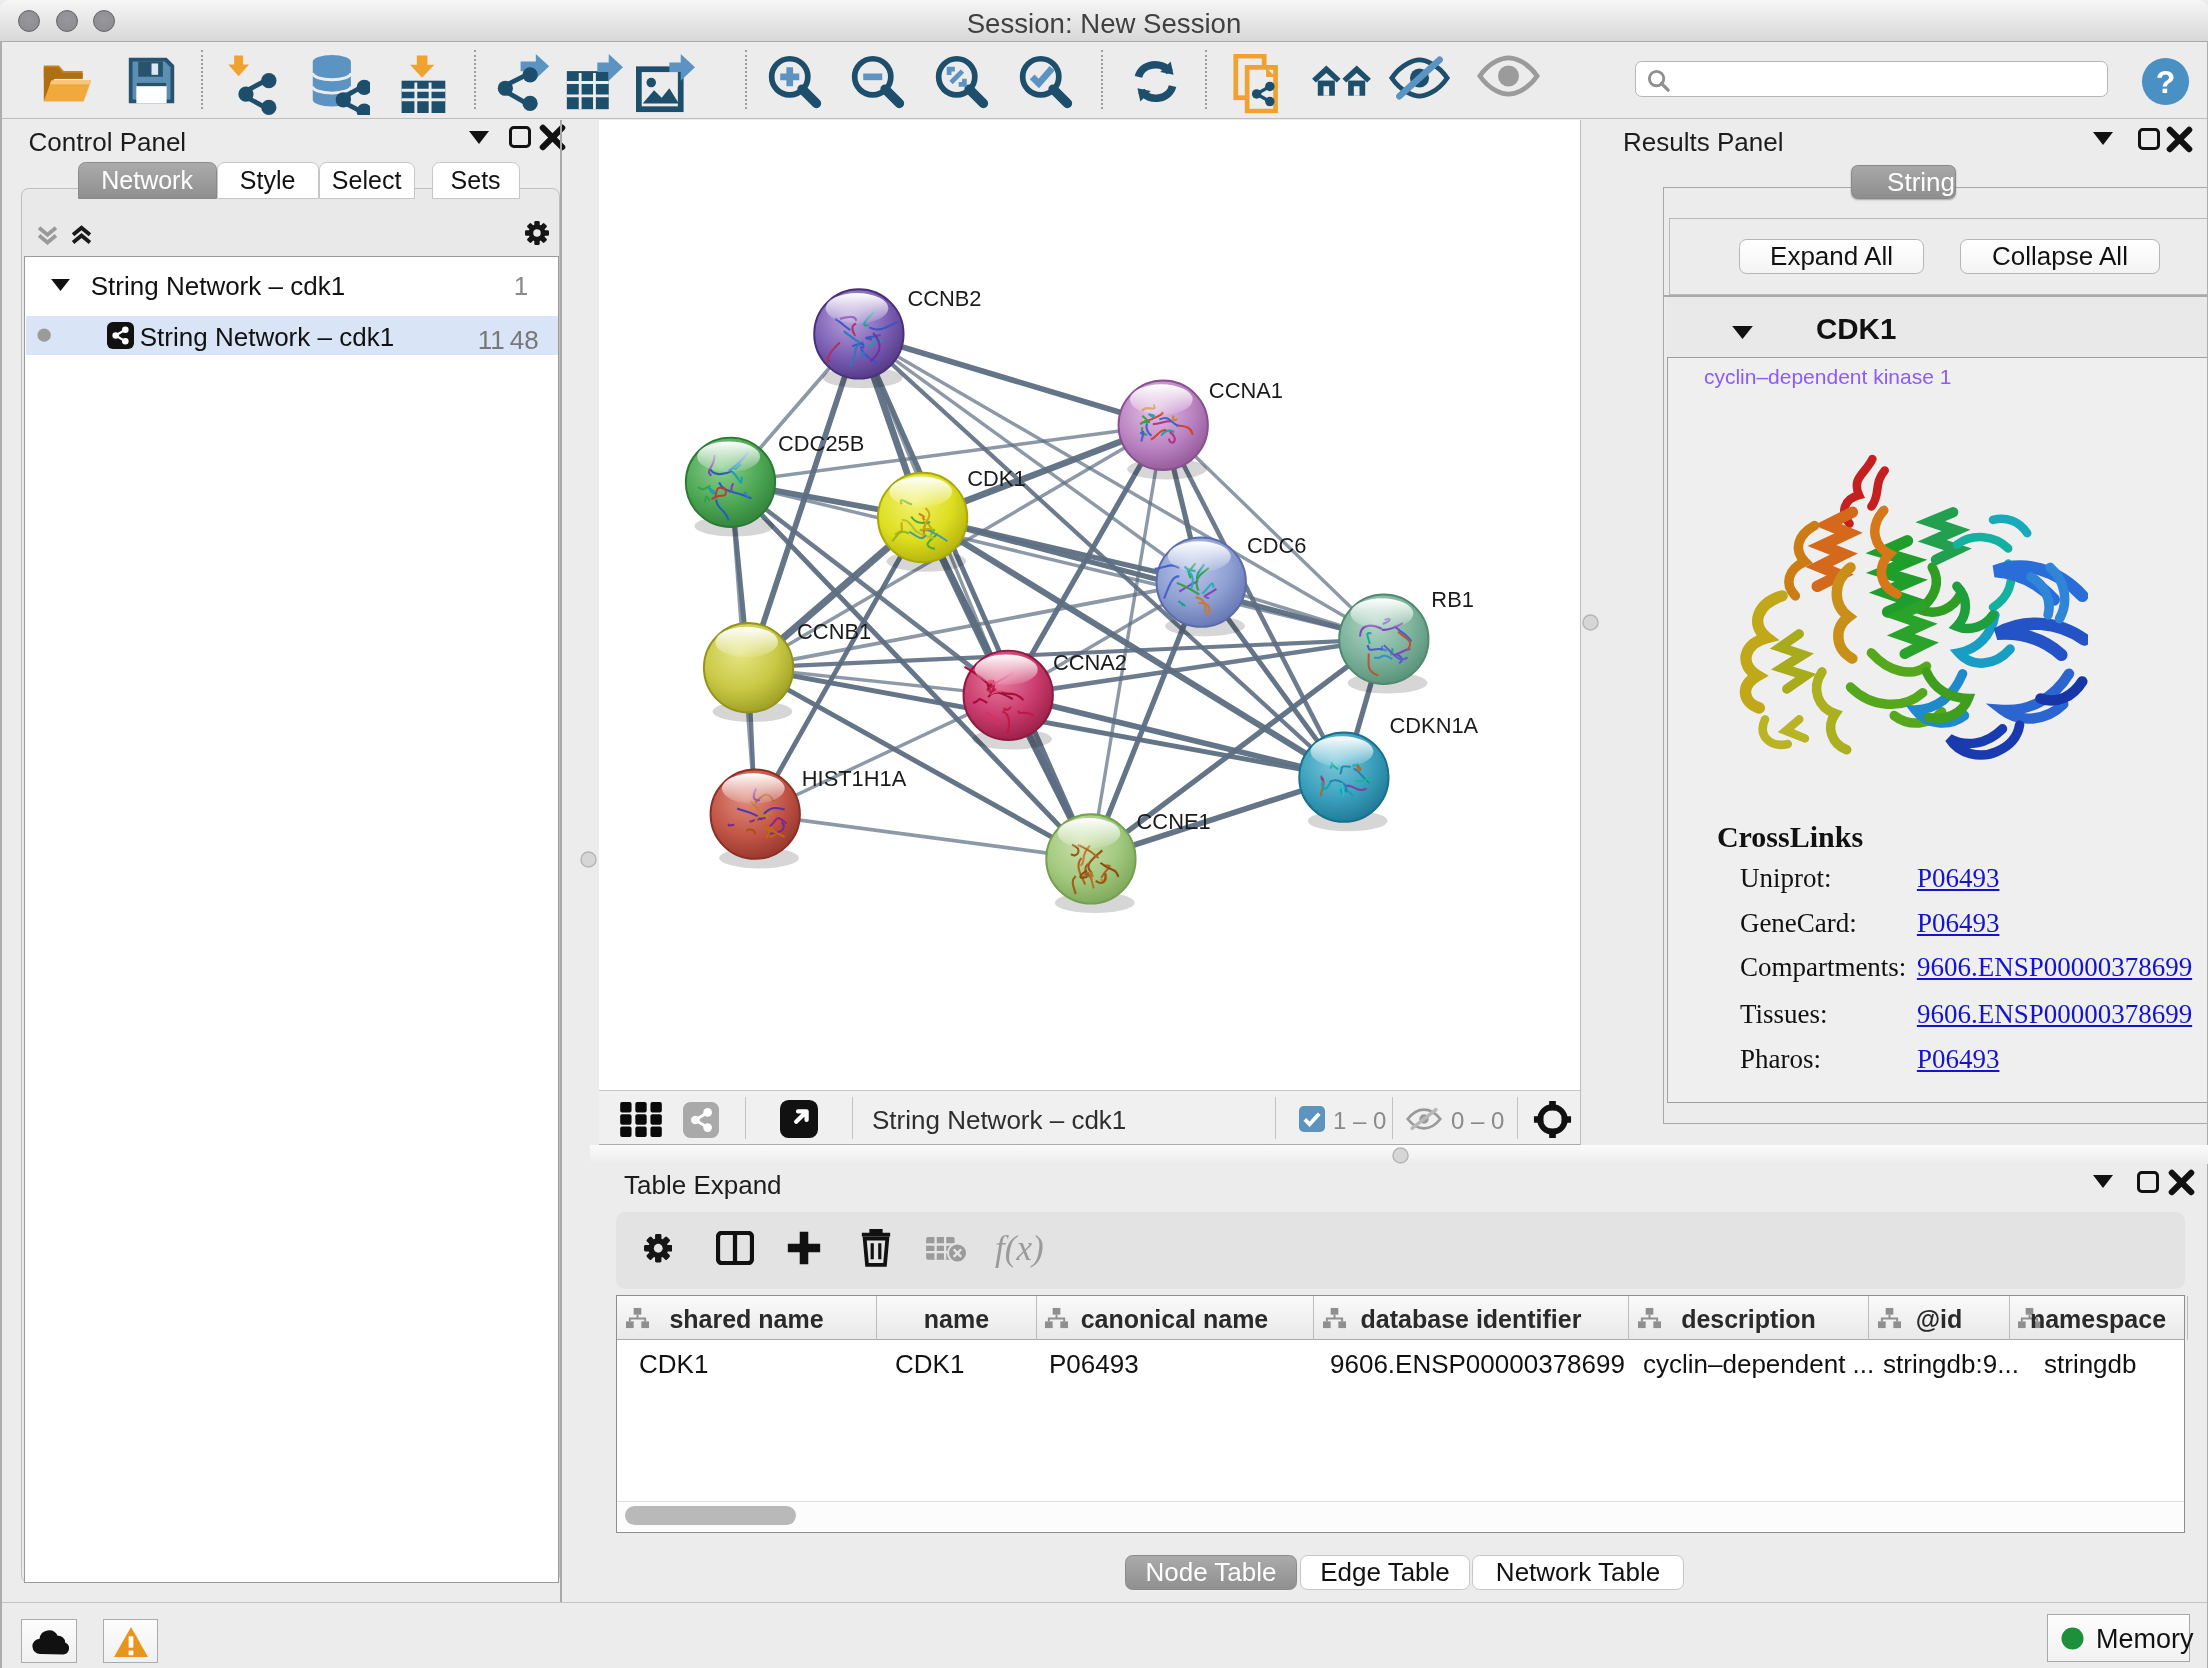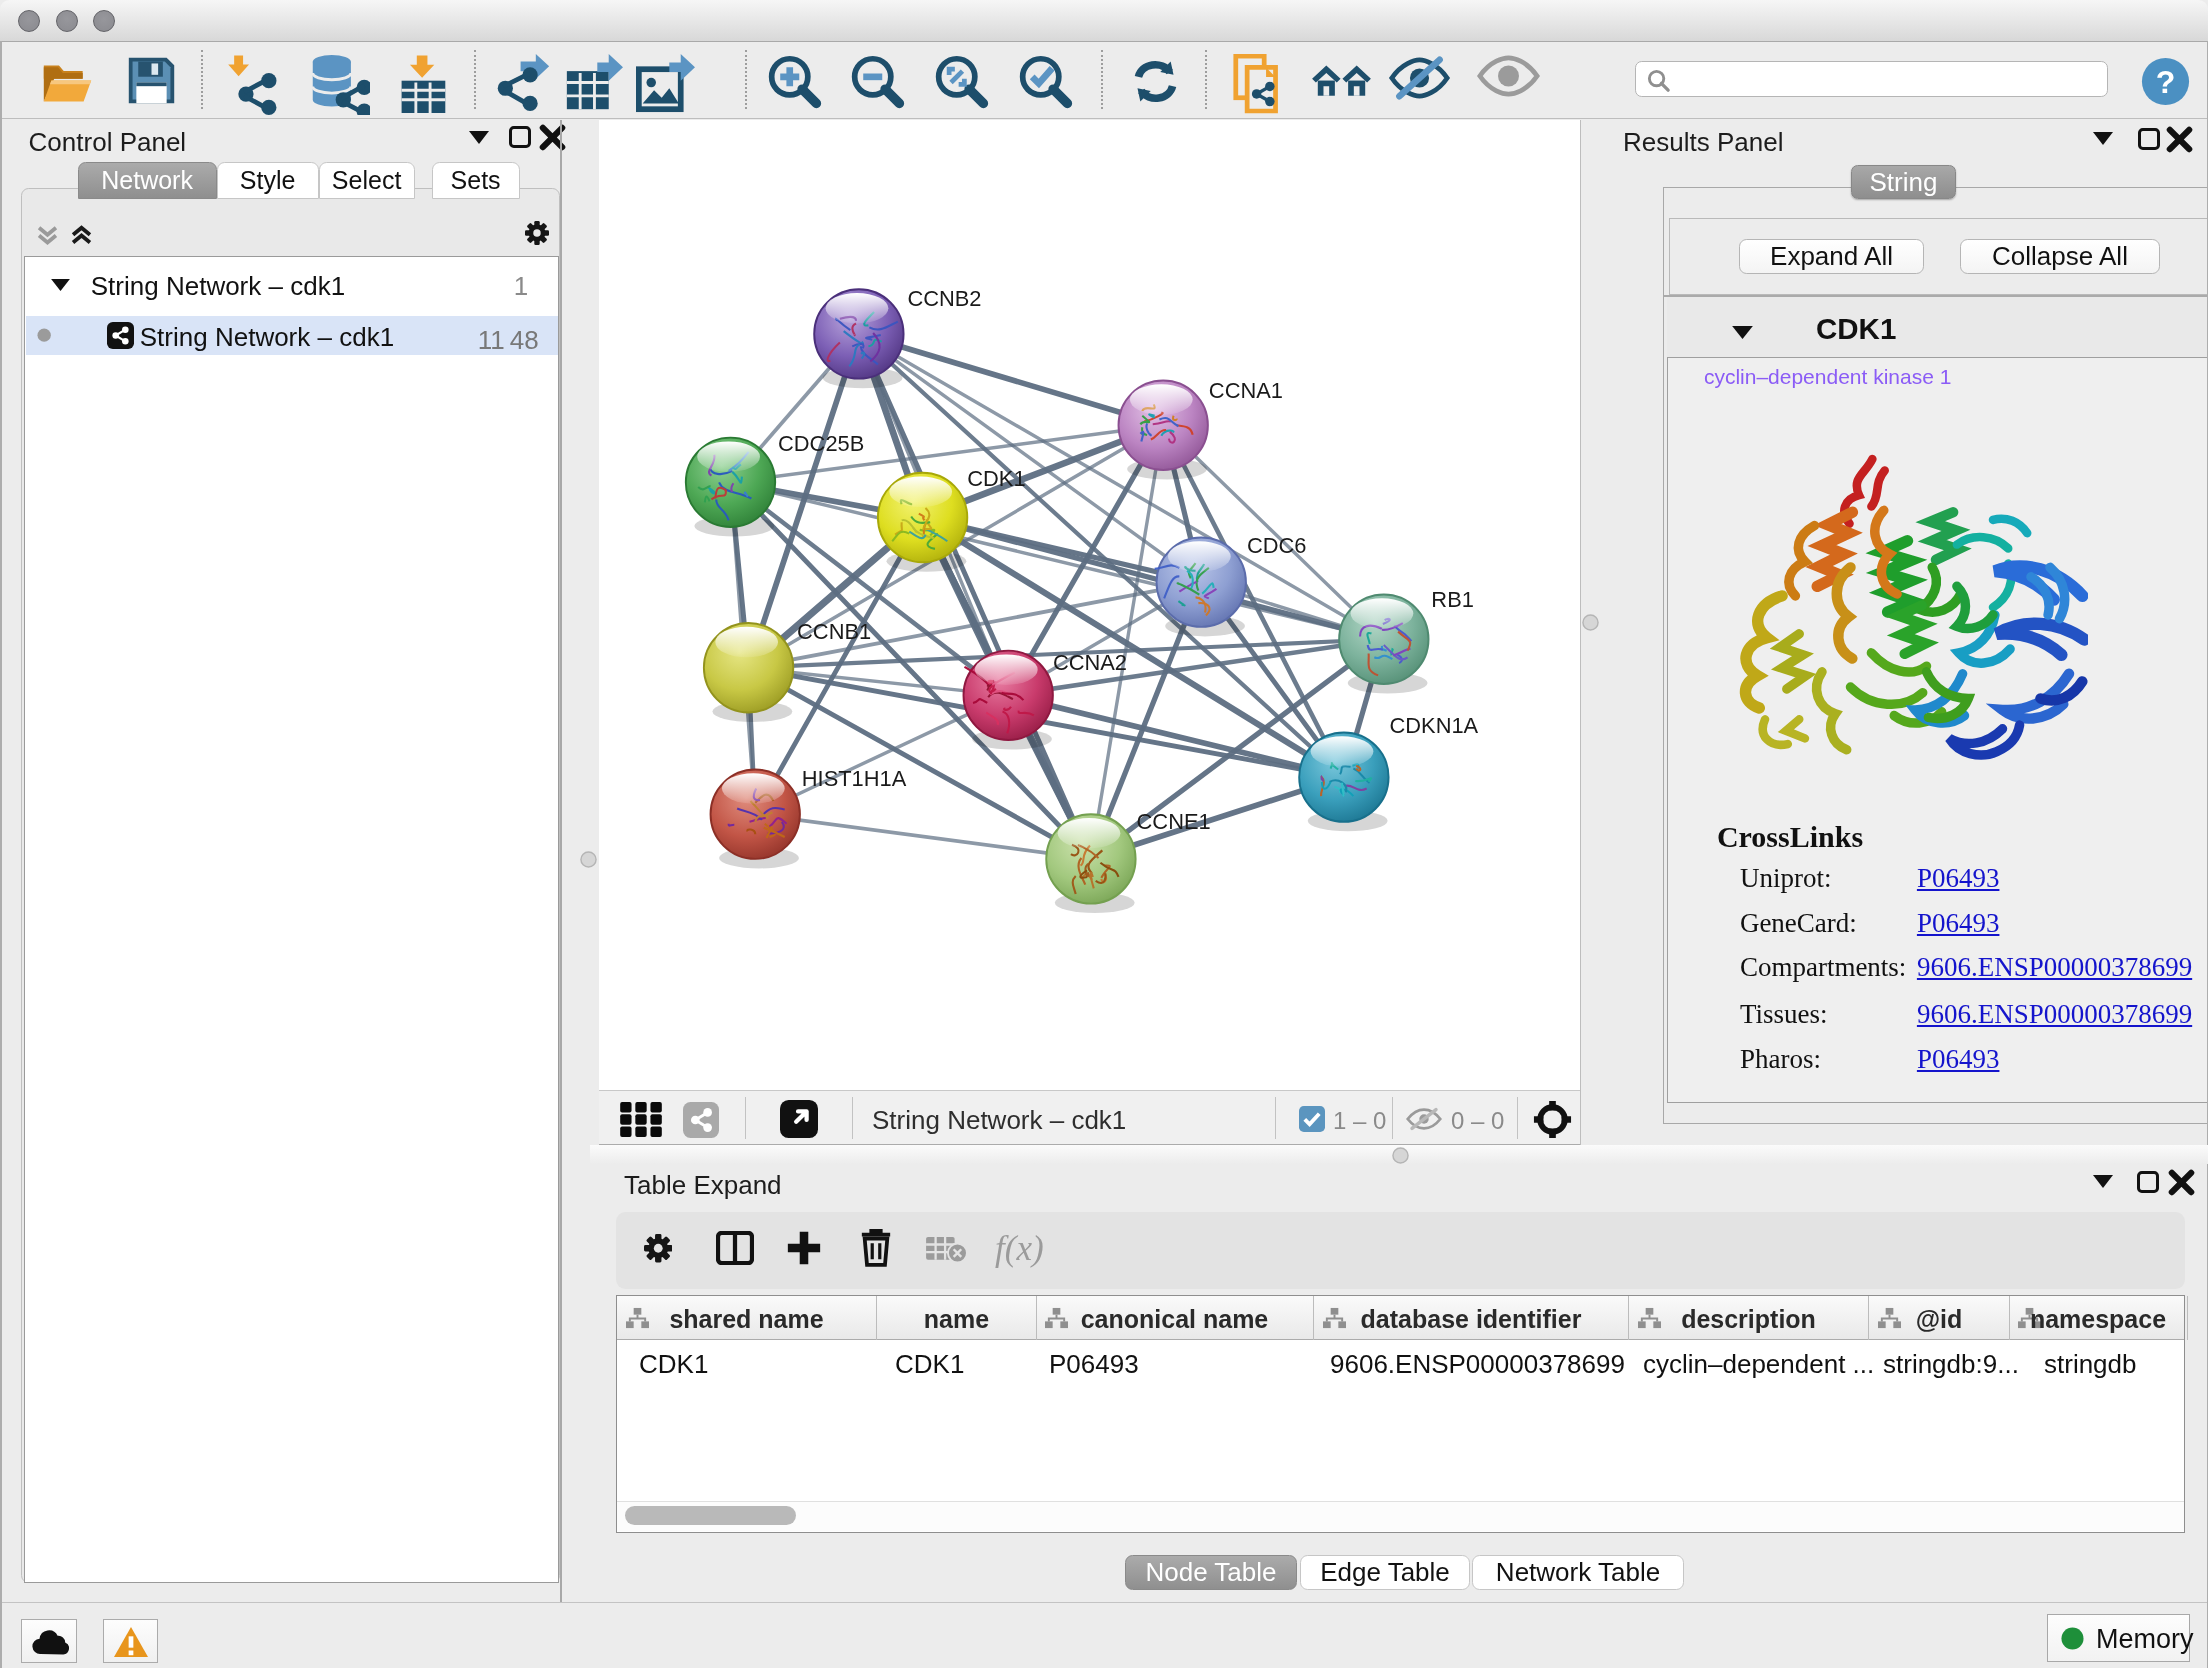--- a/index.html
+++ b/index.html
@@ -49,20 +49,21 @@
 
 #statusbar{left:0;top:1602px;width:2208px;height:67px;background:#ececec;border-top:1.4px solid #c3c3c3;}
 .sbbtn{position:absolute;top:16px;width:56px;height:44px;background:linear-gradient(#fdfdfd,#f0f0f0);border:1.4px solid #ababab;box-sizing:border-box;}
 </style>
 </head>
 <body>
 <div class="abs" id="titlebar">
   <div class="tl" style="left:17.6px"></div>
   <div class="tl" style="left:56px"></div>
   <div class="tl" style="left:93px"></div>
+  <div id="wtitle">Session: New Session</div>
 </div>
 <div class="abs" id="toolbar">
     <svg class="tbi" style="left:40px" width="55" height="55" viewBox="0 0 58 58">
       <path d="M4 12 h16 l5 6 h20 v8 h-41 z" fill="#c8811c"></path>
       <path d="M4 50 L4 14 h15 l5 6 h21 v6 h-30 z" fill="#b06e12"></path>
       <path d="M12 28 h42 l-8 22 H4 z" fill="#f2a93b"></path>
       <path d="M12 28 h42 l-1.5 4 h-42 z" fill="#f7c77e"></path>
     </svg>
     <svg class="tbi" style="left:125px" width="53" height="53" viewBox="0 0 56 56">
       <path d="M4 4 h40 l8 8 v40 H4 z" fill="#27536f"></path>
@@ -641,21 +642,21 @@
       </g>
     </svg>
   </div>
 <div class="abs" id="rpanel">
     <div class="phead" style="position:absolute;left:40px;top:6.7px">Results Panel</div>
     <div class="pico-tri" style="position:absolute;left:510px;top:12.4px"></div>
     <div class="pico-sq" style="position:absolute;left:555px;top:7.6px"></div>
     <svg class="abs" style="left:583px;top:5.7px" width="27" height="27" viewBox="0 0 28 28">
       <path d="M4 4 L24 24 M24 4 L4 24" stroke="#111" stroke-width="6.5" stroke-linecap="round"></path>
     </svg>
-    <div style="position:absolute;left:268px;top:45px;width:105px;height:34px;z-index:5;background:linear-gradient(#a8a8a8,#8e8e8e);border:1px solid #888;border-radius:6.7px;color:#fff;font-size:26px;text-align:center;line-height:32px;box-sizing:border-box;box-shadow:0 1px 1.9px rgba(0,0,0,.3)">String</div>
+    <div style="position:absolute;left:268px;top:45px;width:105px;height:34px;z-index:5;background:linear-gradient(#a8a8a8,#8e8e8e);border:1px solid #888;border-radius:6.7px;color:#fff;font-size:26px;text-align:right;line-height:32px;box-sizing:border-box;box-shadow:0 1px 1.9px rgba(0,0,0,.3)">String</div>
     <div id="rbox">
       <div style="position:absolute;left:4.8px;top:30px;width:566px;height:77px;border:1.4px solid #b9b9b9;box-sizing:border-box"></div>
       <div class="rbtn" style="left:75px;width:185px">Expand All</div>
       <div class="rbtn" style="left:296px;width:200px">Collapse All</div>
       <div style="position:absolute;left:0px;top:107px;width:100%;height:1.9px;background:#aaa"></div>
       <div style="position:absolute;left:2.9px;top:109px;width:569px;height:60px;background:#e9e9e9"></div>
       <svg class="abs" style="left:67px;top:136px" width="23" height="16" viewBox="0 0 24 17">
         <path d="M1 2 L23 2 L12 16 Z" fill="#111"></path>
       </svg>
       <div style="position:absolute;left:152px;top:124px;font-size:29.5px;font-weight:bold;color:#111">CDK1</div>

